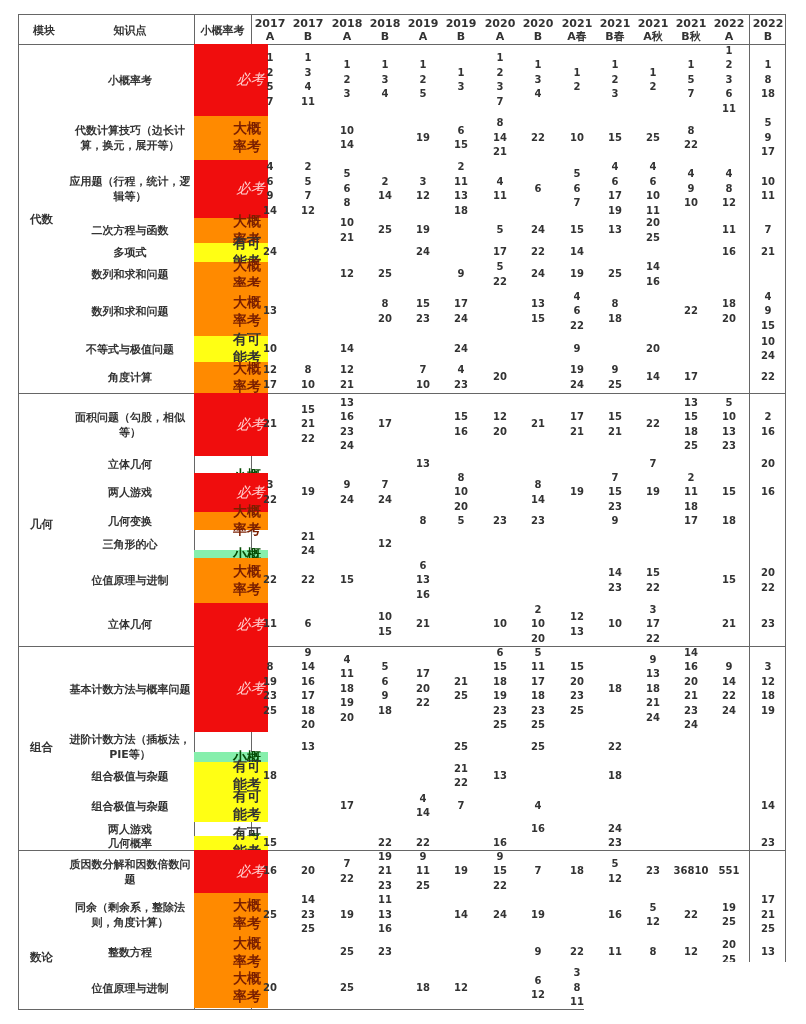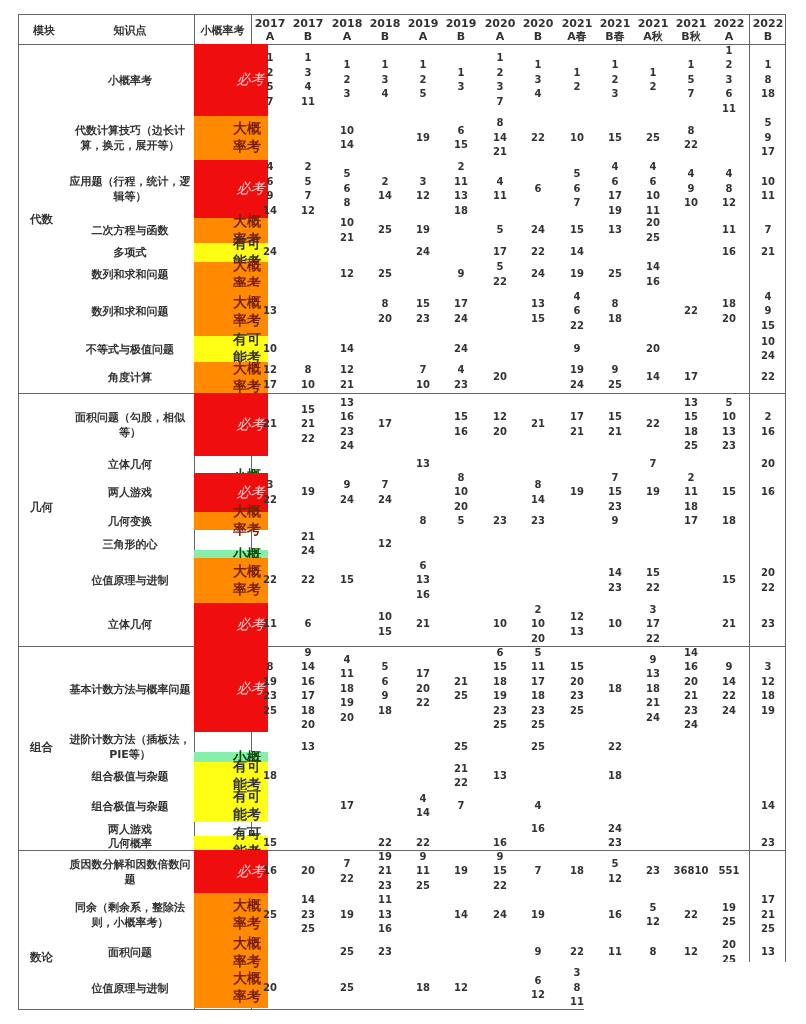--- a/index.html
+++ b/index.html
@@ -254,21 +254,21 @@
     <div class="cell" style="left: 443px; top: 362px; height: 31px; white-space: pre-line;">4
 23</div>
     <div class="cell" style="left: 482px; top: 362px; height: 31px; white-space: pre-line;">20</div>
     <div class="cell" style="left: 559px; top: 362px; height: 31px; white-space: pre-line;">19
 24</div>
     <div class="cell" style="left: 597px; top: 362px; height: 31px; white-space: pre-line;">9
 25</div>
     <div class="cell" style="left: 635px; top: 362px; height: 31px; white-space: pre-line;">14</div>
     <div class="cell" style="left: 673px; top: 362px; height: 31px; white-space: pre-line;">17</div>
     <div class="cell" style="left: 750px; top: 362px; height: 31px; white-space: pre-line;">22</div>
-    <div class="module" style="top: 500px;">几何</div>
+    <div class="module" style="top: 517px;">几何</div>
     <div class="topic" style="top: 393px; height: 63px;">面积问题（勾股，相似等）</div>
     <div class="imp must" style="top: 393px; height: 63px;">必考</div>
     <div class="cell" style="left: 252px; top: 393px; height: 63px; white-space: pre-line;">21</div>
     <div class="cell" style="left: 290px; top: 393px; height: 63px; white-space: pre-line;">15
 21
 22</div>
     <div class="cell" style="left: 329px; top: 393px; height: 63px; white-space: pre-line;">13
 16
 23
 24</div>
@@ -483,21 +483,21 @@
     <div class="cell" style="left: 482px; top: 850px; height: 43px; white-space: pre-line;">9
 15
 22</div>
     <div class="cell" style="left: 520px; top: 850px; height: 43px; white-space: pre-line;">7</div>
     <div class="cell" style="left: 559px; top: 850px; height: 43px; white-space: pre-line;">18</div>
     <div class="cell" style="left: 597px; top: 850px; height: 43px; white-space: pre-line;">5
 12</div>
     <div class="cell" style="left: 635px; top: 850px; height: 43px; white-space: pre-line;">23</div>
     <div class="cell" style="left: 673px; top: 850px; height: 43px; white-space: pre-line;">36810</div>
     <div class="cell" style="left: 711px; top: 850px; height: 43px; white-space: pre-line;">551</div>
-    <div class="topic" style="top: 893px; height: 44px;">同余（剩余系，整除法则，小概率考）</div>
+    <div class="topic" style="top: 893px; height: 44px;">同余（剩余系，整除法则，角度计算）</div>
     <div class="imp likely" style="top: 893px; height: 44px;">大概率考</div>
     <div class="cell" style="left: 252px; top: 893px; height: 44px; white-space: pre-line;">25</div>
     <div class="cell" style="left: 290px; top: 893px; height: 44px; white-space: pre-line;">14
 23
 25</div>
     <div class="cell" style="left: 329px; top: 893px; height: 44px; white-space: pre-line;">19</div>
     <div class="cell" style="left: 367px; top: 893px; height: 44px; white-space: pre-line;">11
 13
 16</div>
     <div class="cell" style="left: 443px; top: 893px; height: 44px; white-space: pre-line;">14</div>
@@ -505,21 +505,21 @@
     <div class="cell" style="left: 520px; top: 893px; height: 44px; white-space: pre-line;">19</div>
     <div class="cell" style="left: 597px; top: 893px; height: 44px; white-space: pre-line;">16</div>
     <div class="cell" style="left: 635px; top: 893px; height: 44px; white-space: pre-line;">5
 12</div>
     <div class="cell" style="left: 673px; top: 893px; height: 44px; white-space: pre-line;">22</div>
     <div class="cell" style="left: 711px; top: 893px; height: 44px; white-space: pre-line;">19
 25</div>
     <div class="cell" style="left: 750px; top: 893px; height: 44px; white-space: pre-line;">17
 21
 25</div>
-    <div class="topic" style="top: 937px; height: 31px;">面积问题</div>
+    <div class="topic" style="top: 937px; height: 31px;">整数方程</div>
     <div class="imp likely" style="top: 937px; height: 31px;">大概率考</div>
     <div class="cell" style="left: 329px; top: 937px; height: 31px; white-space: pre-line;">25</div>
     <div class="cell" style="left: 367px; top: 937px; height: 31px; white-space: pre-line;">23</div>
     <div class="cell" style="left: 520px; top: 937px; height: 31px; white-space: pre-line;">9</div>
     <div class="cell" style="left: 559px; top: 937px; height: 31px; white-space: pre-line;">22</div>
     <div class="cell" style="left: 597px; top: 937px; height: 31px; white-space: pre-line;">11</div>
     <div class="cell" style="left: 635px; top: 937px; height: 31px; white-space: pre-line;">8</div>
     <div class="cell" style="left: 673px; top: 937px; height: 31px; white-space: pre-line;">12</div>
     <div class="cell" style="left: 711px; top: 937px; height: 31px; white-space: pre-line;">20
 25</div>

